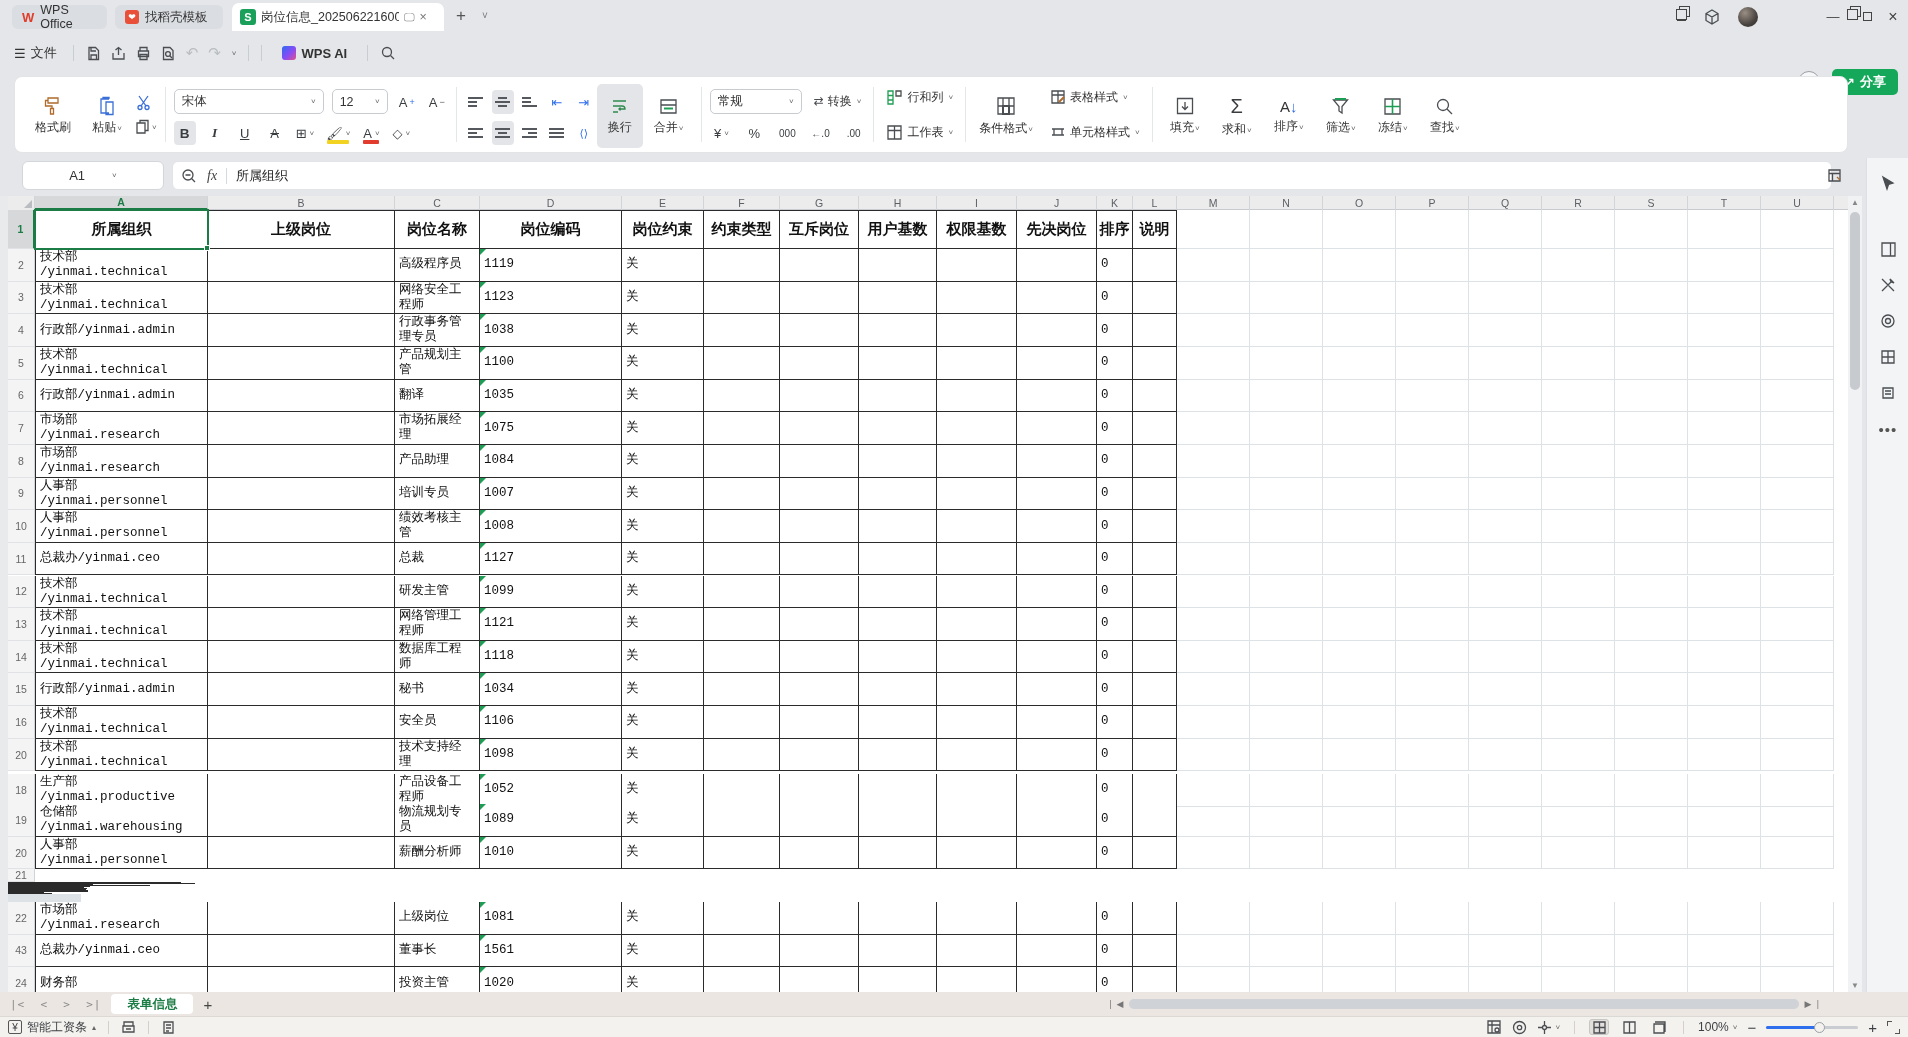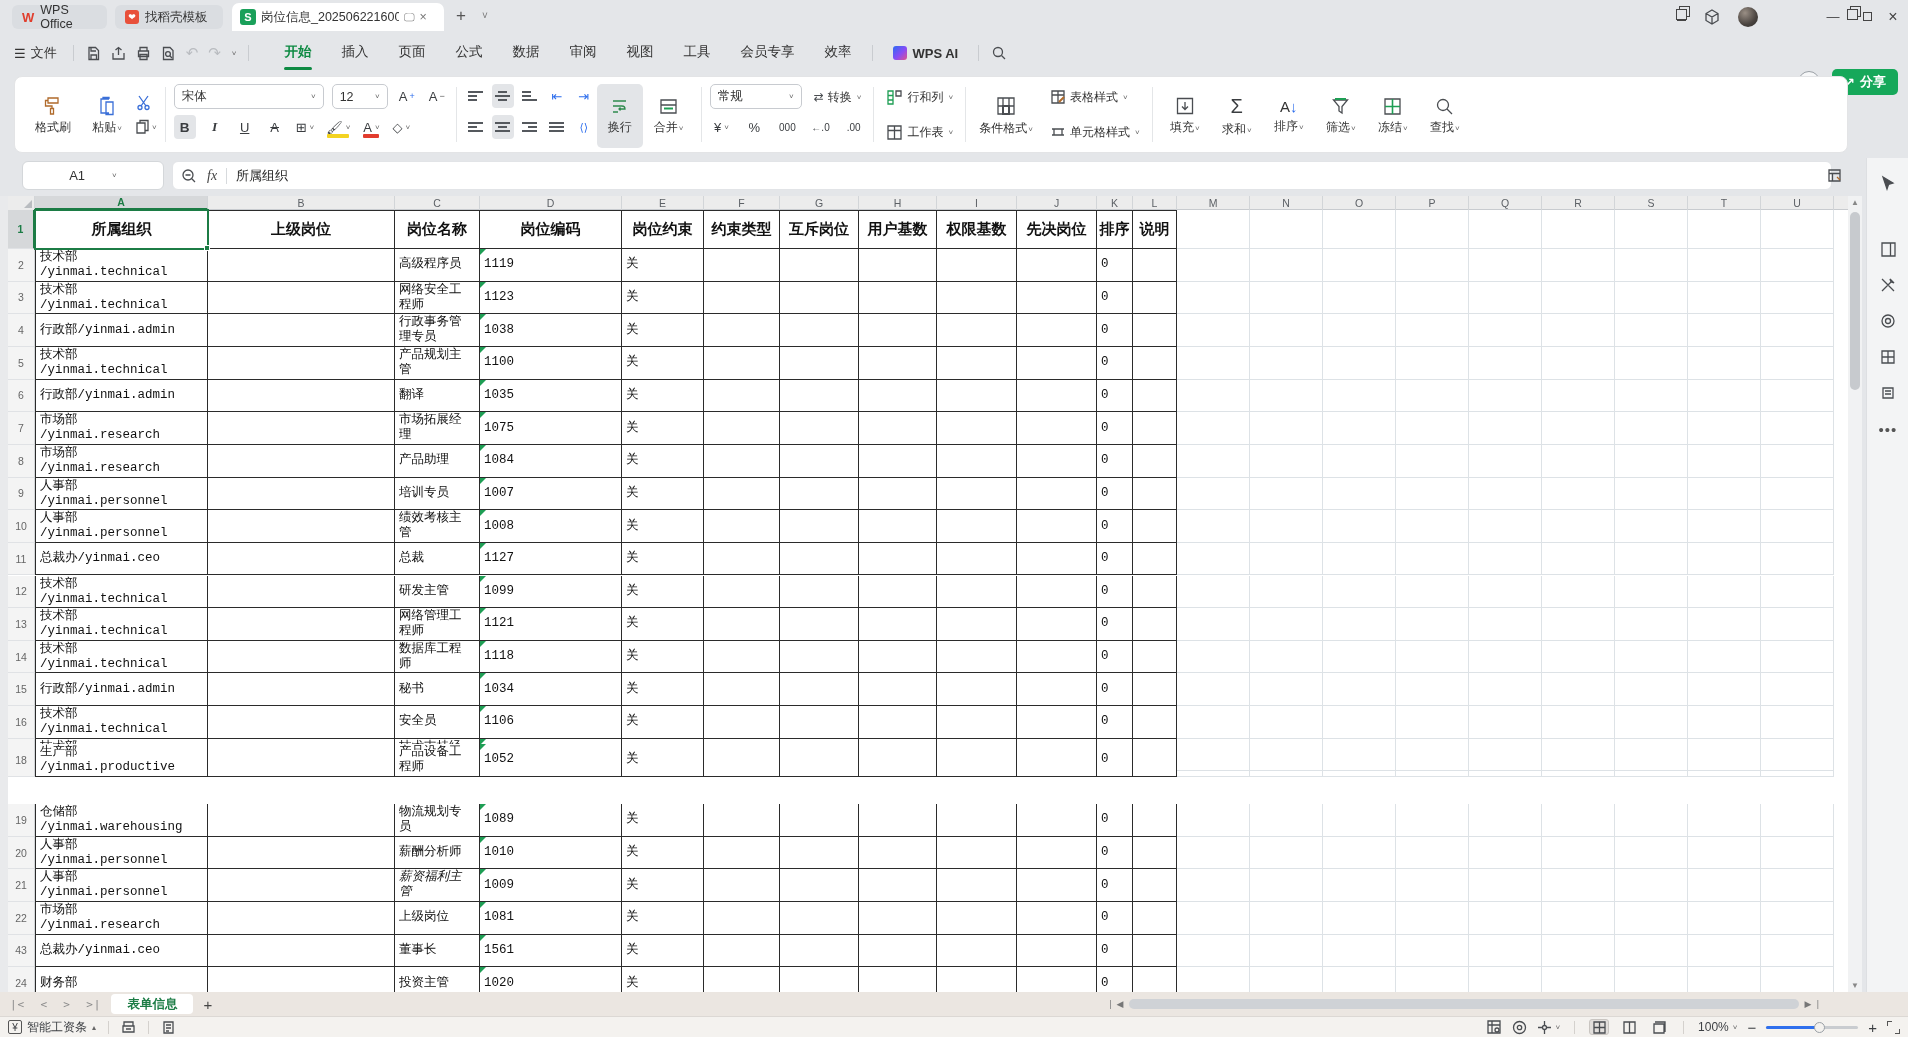--- a/index.html
+++ b/index.html
@@ -52,21 +52,21 @@
     display:flex; align-items:center; gap:5px; font-size:13px; font-weight:bold; }
 
   
   .ribbon { position:absolute; left:14px; top:76px; width:1834px; height:77px; background:#fff;
     border:1px solid #e3e4e6; border-radius:8px; display:flex; align-items:stretch; padding:4px 6px; }
   .rgroup { display:flex; flex-direction:column; justify-content:space-between; padding:3px 6px; }
   .rdiv { width:1px; background:#e4e6e8; margin:6px 2px; }
   .bigbtn { display:flex; flex-direction:column; align-items:center; justify-content:center; gap:3px;
     width:52px; height:64px; border-radius:5px; font-size:12px; color:#333; }
   .bigbtn svg { display:block; }
-  .rrow { display:flex; align-items:flex-start; gap:8px; height:30px; }
+  .rrow { display:flex; align-items:flex-end; gap:8px; height:30px; }
   .sbtn { min-width:22px; height:24px; display:flex; align-items:center; justify-content:center;
     border-radius:4px; font-size:13px; color:#3a3d40; gap:2px; padding:0 2px;}
   .sbtn.on { background:#e3e5e8; }
   .caret { font-size:8px; color:#666; margin-left:1px; }
   .selbox { border:1px solid #c8cbd0; border-radius:5px; height:25px; display:flex; align-items:center;
     justify-content:space-between; padding:0 7px; font-size:12.5px; background:#fff; color:#333; }
   .fontbtn { font-size:13.5px; font-weight:bold; }
   .ucolor { position:relative; }
   .ucolor:after { content:""; position:absolute; left:3px; bottom:1px; right:3px; height:4px; border-radius:1px; }
   .ucolor.yel:after { background:#f3d321; }
@@ -207,32 +207,20 @@
     <svg class="ic" width="15" height="15" viewBox="0 0 15 15">
         <path d="M2.5 1.5 H9 L12 4.5 V13.5 H2.5 Z"></path>
         <circle cx="7" cy="8" r="2.4"></circle>
         <path d="M8.8 9.8 L11 12"></path>
       </svg>
     <span style="color:#b9bcc0;font-size:15px;">↶</span>
     <span style="color:#b9bcc0;font-size:15px;">↷</span>
     <span class="caret">˅</span>
   </div>
   <div class="m-divider"></div>
-  <div class="menu-tabs">
-      <div class="mtab active">开始</div>
-      <div class="mtab">插入</div>
-      <div class="mtab">页面</div>
-      <div class="mtab">公式</div>
-      <div class="mtab">数据</div>
-      <div class="mtab">审阅</div>
-      <div class="mtab">视图</div>
-      <div class="mtab">工具</div>
-      <div class="mtab">会员专享</div>
-      <div class="mtab">效率</div>
-    </div>
   <div class="m-divider"></div>
   <div class="wpsai">
     <span class="ai-ico"></span>
     <span>WPS AI</span>
   </div>
   <div class="m-divider"></div>
   <svg class="ic" width="16" height="16" viewBox="0 0 16 16" style="margin-left:6px;">
     <circle cx="7" cy="7" r="4.5"></circle>
       <path d="M10.5 10.5 L14 14"></path>
     </svg>
@@ -1094,21 +1082,21 @@
         <div class="cell " style="width: 73px;"></div>
         <div class="cell " style="width: 73px;"></div>
         <div class="cell " style="width: 73px;"></div>
         <div class="cell " style="width: 73px;"></div>
         <div class="cell " style="width: 73px;"></div>
         <div class="cell " style="width: 73px;"></div>
         <div class="cell " style="width: 73px;"></div>
         <div class="cell " style="width: 73px;"></div>
         <div class="cell " style="width: 73px;"></div>
       </div>
-      <div class="grow" style="top: 534px; height: 32.65px; width: 1840px;">
+      <div class="grow" style="top: 564px; height: 32.65px; width: 1840px;">
         <div class="gut">18</div>
         <div class="cell tbord" style="width: 173px; border-left: 1px solid rgb(43, 43, 43);">
           <div class="cc">生产部<br>/yinmai.productive</div>
         </div>
         <div class="cell tbord" style="width: 187px;"></div>
         <div class="cell tbord" style="width: 85px;">
           <div class="cc" style="padding-left: 4px; padding-right: 8px;">产品设备工程师</div>
         </div>
         <div class="cell tbord tri" style="width: 142px;">
           <div class="cc vc">1052</div>
@@ -1196,21 +1184,21 @@
         <div class="cell " style="width: 73px;"></div>
         <div class="cell " style="width: 73px;"></div>
         <div class="cell " style="width: 73px;"></div>
         <div class="cell " style="width: 73px;"></div>
         <div class="cell " style="width: 73px;"></div>
         <div class="cell " style="width: 73px;"></div>
         <div class="cell " style="width: 73px;"></div>
         <div class="cell " style="width: 73px;"></div>
         <div class="cell " style="width: 73px;"></div>
       </div>
-      <div class="grow" style="top: 659.35px; height: 32.65px; width: 1840px;">
+      <div class="grow" style="top: 659.35px; height: 32.65px; width: 1840px; flex-direction: column;">
         <div class="gut">21</div>
         <div class="cell tbord" style="width: 173px; border-left: 1px solid rgb(43, 43, 43);">
           <div class="cc">人事部<br>/yinmai.personnel</div>
         </div>
         <div class="cell tbord" style="width: 187px;"></div>
         <div class="cell tbord" style="width: 85px;">
           <div class="cc" style="padding-left: 4px; padding-right: 8px; font-style: italic;">薪资福利主管</div>
         </div>
         <div class="cell tbord tri" style="width: 142px;">
           <div class="cc vc">1009</div>

